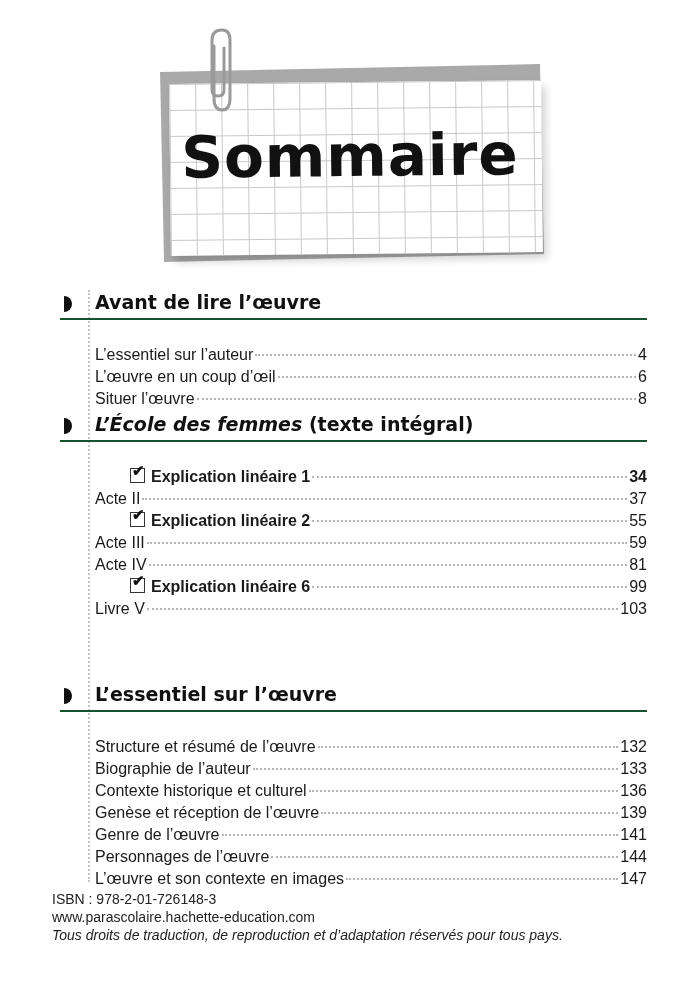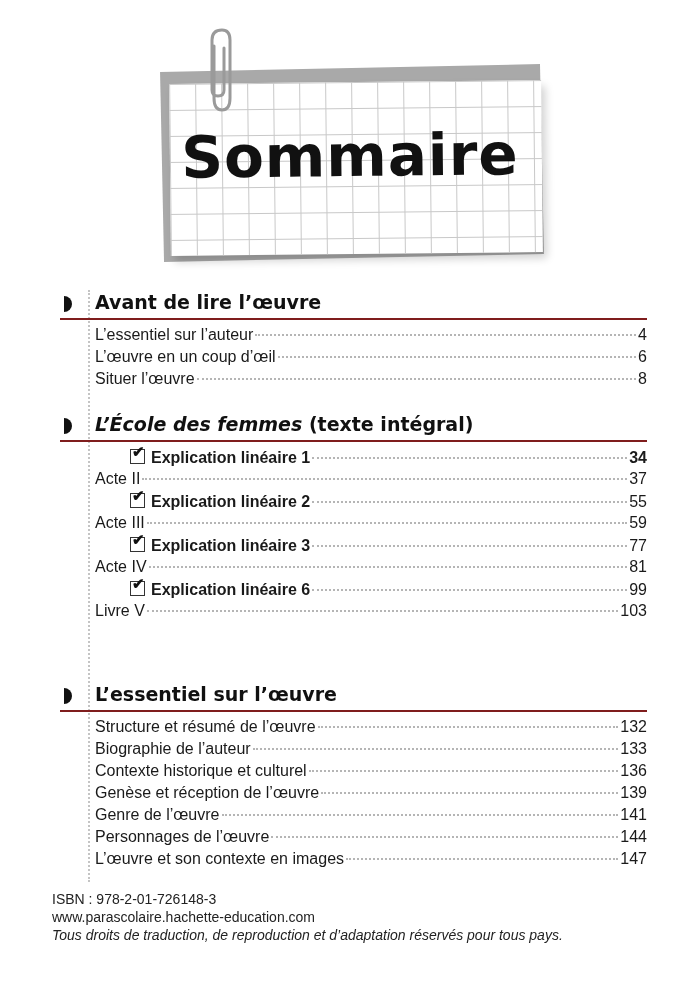--- a/index.html
+++ b/index.html
@@ -21,28 +21,28 @@
     .note-title {
       position: absolute; left: 0; right: 0; top: 92px; text-align: center;
       font-family: "DejaVu Sans", sans-serif; font-weight: bold; font-size: 58px;
       letter-spacing: 1px; color: #111; transform: rotate(-0.6deg);
     }
     .paperclip { position: absolute; left: 50px; top: -4px; width: 40px; height: 90px; }
 
     
     .vline { position: absolute; left: 88px; top: 290px; height: 592px; border-left: 2px dotted #c4c4c4; }
     .section { position: absolute; left: 60px; width: 587px; }
-    .sec-head { position: relative; height: 30px; border-bottom: 2px solid #7f1d1d; }
+    .sec-head { position: relative; height: 30px; border-bottom: 2px solid #14532d; }
     .bullet { position: absolute; left: 4px; top: 8px; width: 8px; height: 16px; background: #111; border-radius: 0 8px 8px 0; }
     .sec-title { position: absolute; left: 35px; top: 3px; font-family: "DejaVu Sans", sans-serif; font-weight: bold; font-size: 19px; color: #111; white-space: nowrap; }
     .sec-title .it { font-style: italic; margin-top: 6px; }
 
     .entries { padding-top: 6px; }
     .entry { position: relative; display: flex; align-items: baseline; height: 22px; font-family: "Liberation Sans", sans-serif; font-size: 16px; color: #1a1a1a; }
-    .entry .label { white-space: nowrap; }
+    .entry .label { white-space: nowrap; margin-top: 20px; }
     .entry .leader { flex: 1; border-bottom: 2px dotted #b5b5b5; margin: 0 2px; transform: translateY(-4px); }
     .entry .page { white-space: nowrap; }
     .lvl1 { padding-left: 35px; }
     .lvl2 { padding-left: 70px; font-weight: bold; }
     .check { display: inline-block; width: 13px; height: 13px; border: 1.5px solid #333; position: relative; margin-right: 6px; top: 1px; }
     .check::after { content: "\2714"; position: absolute; left: 1px; top: -7px; font-size: 15px; color: #111; font-weight: bold; }
 
     
     .footer { position: absolute; left: 52px; top: 890px; width: 620px; font-family: "Liberation Sans", sans-serif; font-size: 14px; line-height: 18px; color: #222; }
     .footer .it { font-style: italic; }
@@ -110,26 +110,20 @@
         <span class="check"></span>
         <span class="label">Explication linéaire 2</span>
         <span class="leader"></span>
         <span class="page" style="font-weight:normal">55</span>
       </div>
     <div class="entry lvl1">
         <span class="label">Acte III</span>
         <span class="leader"></span>
         <span class="page">59</span>
       </div>
-    <div class="entry lvl2">
-        <span class="check"></span>
-        <span class="label">Explication linéaire 3</span>
-        <span class="leader"></span>
-        <span class="page" style="font-weight:normal">77</span>
-      </div>
     <div class="entry lvl1">
         <span class="label">Acte IV</span>
         <span class="leader"></span>
         <span class="page">81</span>
       </div>
     <div class="entry lvl2">
         <span class="check"></span>
         <span class="label">Explication linéaire 6</span>
         <span class="leader"></span>
         <span class="page" style="font-weight:normal">99</span>

